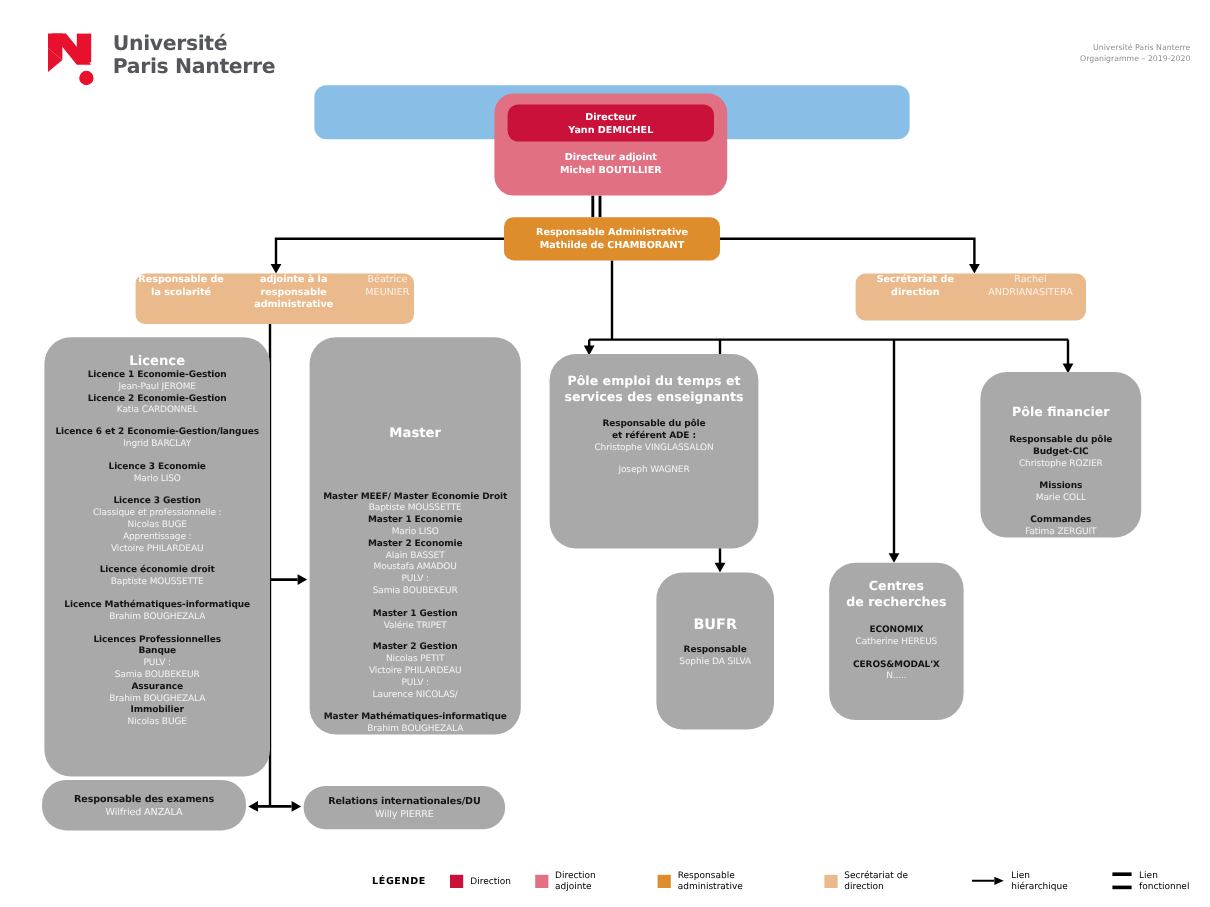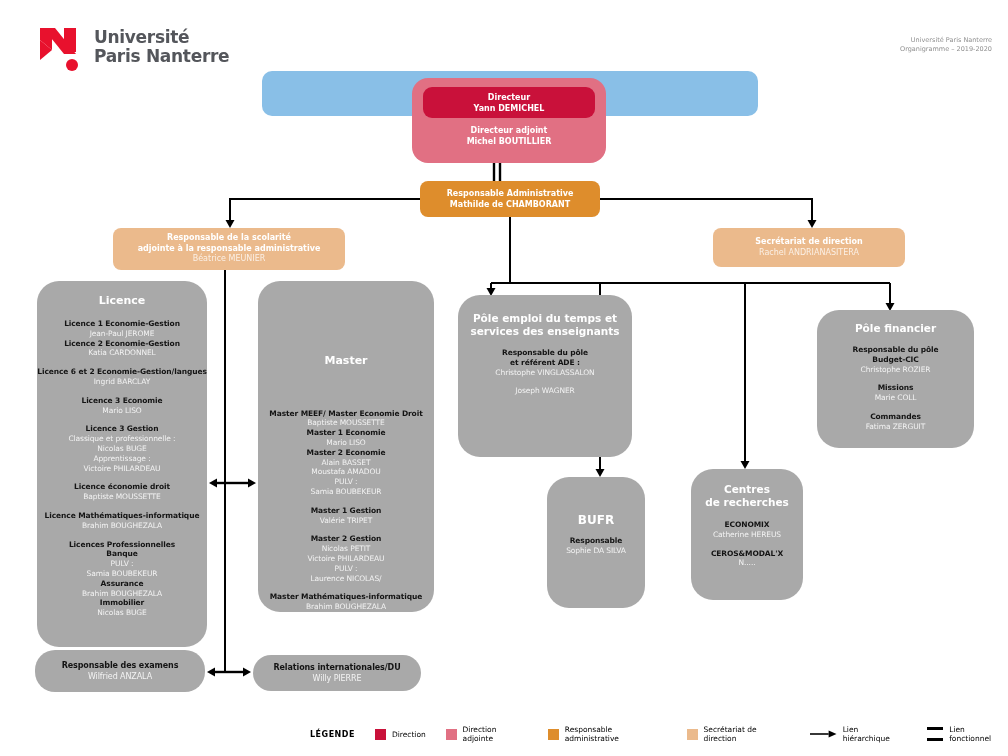--- a/index.html
+++ b/index.html
@@ -24,51 +24,51 @@
   .dir-outer{position:absolute;left:412px;top:78px;width:194px;height:85px;background:#E17083;
              border-radius:16px;text-align:center;}
   .dir-inner{margin:9px 11px 0;height:31px;background:#C9113A;border-radius:9px;color:#fff;
              font-size:8px;line-height:11px;font-weight:bold;display:flex;flex-direction:column;justify-content:center;}
   .dir-adj{margin-top:7px;color:#fff;font-size:8px;line-height:11px;font-weight:bold;}
 
   .ra{position:absolute;left:420px;top:181px;width:180px;height:36px;background:#DE8D2C;
       border-radius:8px;color:#fff;font-weight:bold;font-size:8px;line-height:11px;
       display:flex;flex-direction:column;justify-content:center;text-align:center;}
 
-  .tan{background:#EBBA8C;border-radius:8px;position:absolute;display:flex;flex-direction:column;
+  .tan{background:#EBBA8C;border-radius:8px;position:absolute;display:flex;
        justify-content:center;text-align:center;font-size:8px;line-height:10.5px;}
   #scolarite{left:113px;top:228px;width:232px;height:42px;}
   #secretariat{left:713px;top:228px;width:192px;height:39px;}
   .tan .role{color:#fff;font-weight:bold;}
   .tan .pname{color:rgba(255,255,255,0.78);}
 
   
   .box{position:absolute;background:#A9A9A9;display:flex;flex-direction:column;align-items:center;text-align:center;}
   .big{border-radius:22px;}
   .sm{border-radius:20px;}
   .gtitle{color:#fff;font-weight:bold;font-size:11px;line-height:13px;}
   .lines{display:flex;flex-direction:column;align-items:center;}
   .lines div{font-size:7.5px;line-height:9.8px;white-space:nowrap;letter-spacing:-0.1px;}
   .lines .lt{color:#141414;font-weight:bold;}
   .lines .ln{color:#F3F3F3;}
   .lines .gap{margin-top:9px;}
 
-  #licence{left:37px;top:281px;width:170px;height:366px;}
+  #licence{left:37px;top:281px;width:188px;height:366px;}
   #licence .gtitle{margin-top:13px;}
-  #licence .lines{margin-top:12px;}
+  #licence .lines{}
 
   #master{left:258px;top:281px;width:176px;height:331px;justify-content:flex-end;}
   #master .gtitle{margin-top:34px;}
   #master .lines{margin-top:42px;}
 
   #pole-emploi{left:458px;top:295px;width:174px;height:162px;}
   #pole-emploi .gtitle{margin-top:17px;font-size:10.5px;}
   #pole-emploi .lines{margin-top:10px;}
 
-  #pole-financier{left:817px;top:310px;width:157px;height:138px;}
+  #pole-financier{left:817px;top:310px;width:134px;height:138px;justify-content:flex-end;}
   #pole-financier .gtitle{margin-top:12px;font-size:10.5px;}
   #pole-financier .lines{margin-top:10px;}
 
   #bufr{left:547px;top:477px;width:98px;height:131px;}
   #bufr .gtitle{margin-top:37px;font-size:12px;}
   #bufr .lines{margin-top:9px;}
 
   #centres{left:691px;top:469px;width:112px;height:131px;}
   #centres .gtitle{margin-top:14px;font-size:10.5px;}
   #centres .lines{margin-top:11px;}

